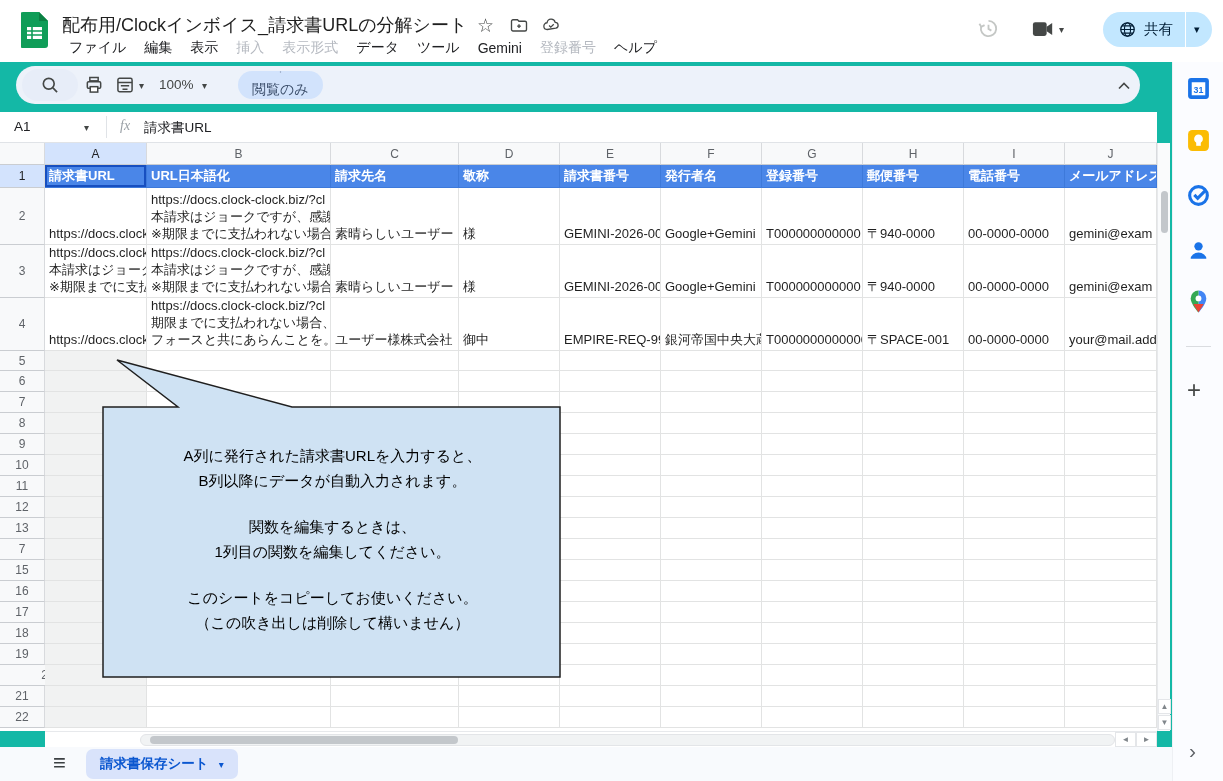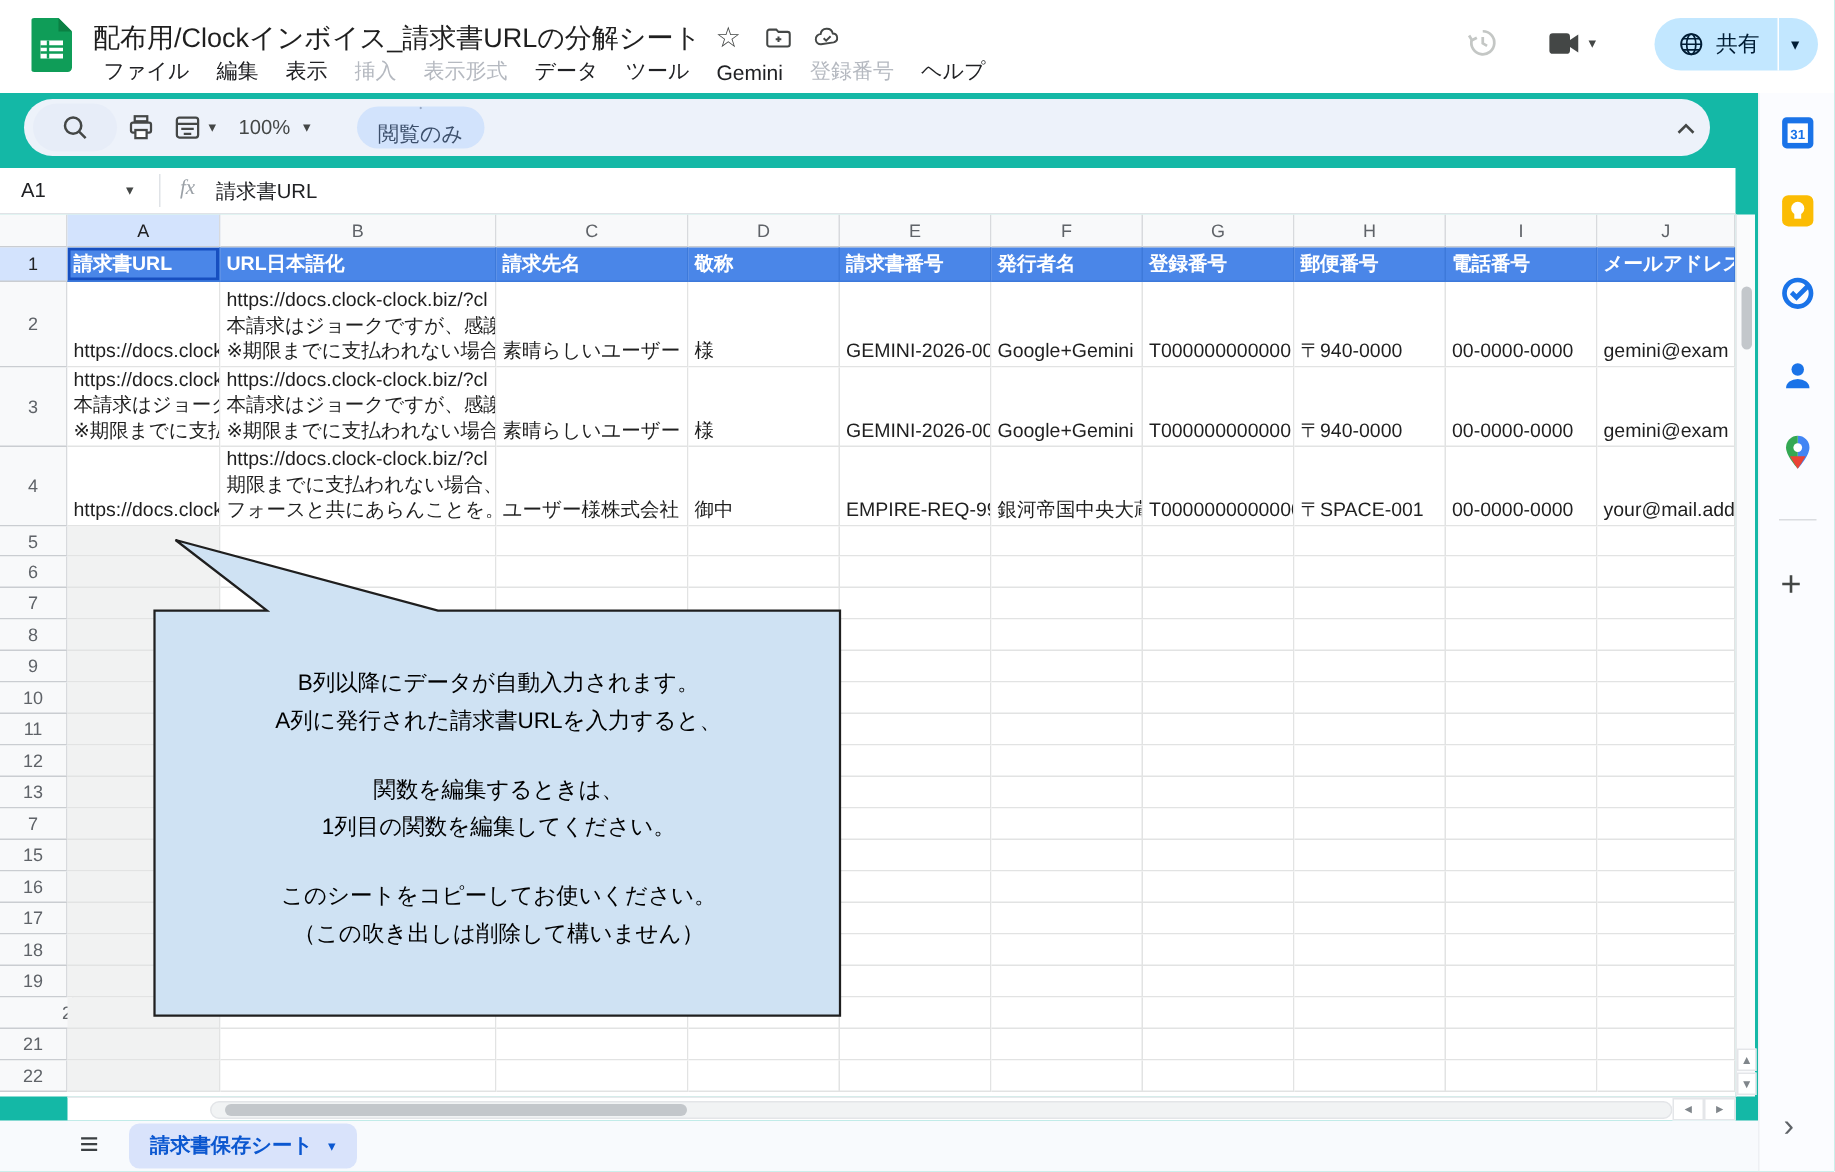--- a/index.html
+++ b/index.html
@@ -520,22 +520,22 @@
       <div class="cell" style="left: 964px; top: 564px; width: 101px; height: 21px;"></div>
       <div class="cell" style="left: 1065px; top: 564px; width: 92px; height: 21px;"></div>
     </div>
 
   <div class="abs" style="left:100px;top:355px;width:465px;height:330px;">
     <svg width="465" height="330" viewBox="0 0 465 330">
       <path d="M17 5 L192 52 L460 52 L460 322 L3 322 L3 52 L78 52 Z" fill="#cfe2f3" stroke="#1f1f1f" stroke-width="1.5"></path>
     </svg>
     <div class="callout-text" id="callout-text">
         <div class="cpara">
+          <div>A列に発行された請求書URLを入力すると、</div>
           <div>B列以降にデータが自動入力されます。</div>
-          <div>A列に発行された請求書URLを入力すると、</div>
         </div>
         <div class="cpara">
           <div>関数を編集するときは、</div>
           <div>1列目の関数を編集してください。</div>
         </div>
         <div class="cpara">
           <div>このシートをコピーしてお使いください。</div>
           <div>（この吹き出しは削除して構いません）</div>
         </div>
       </div>

